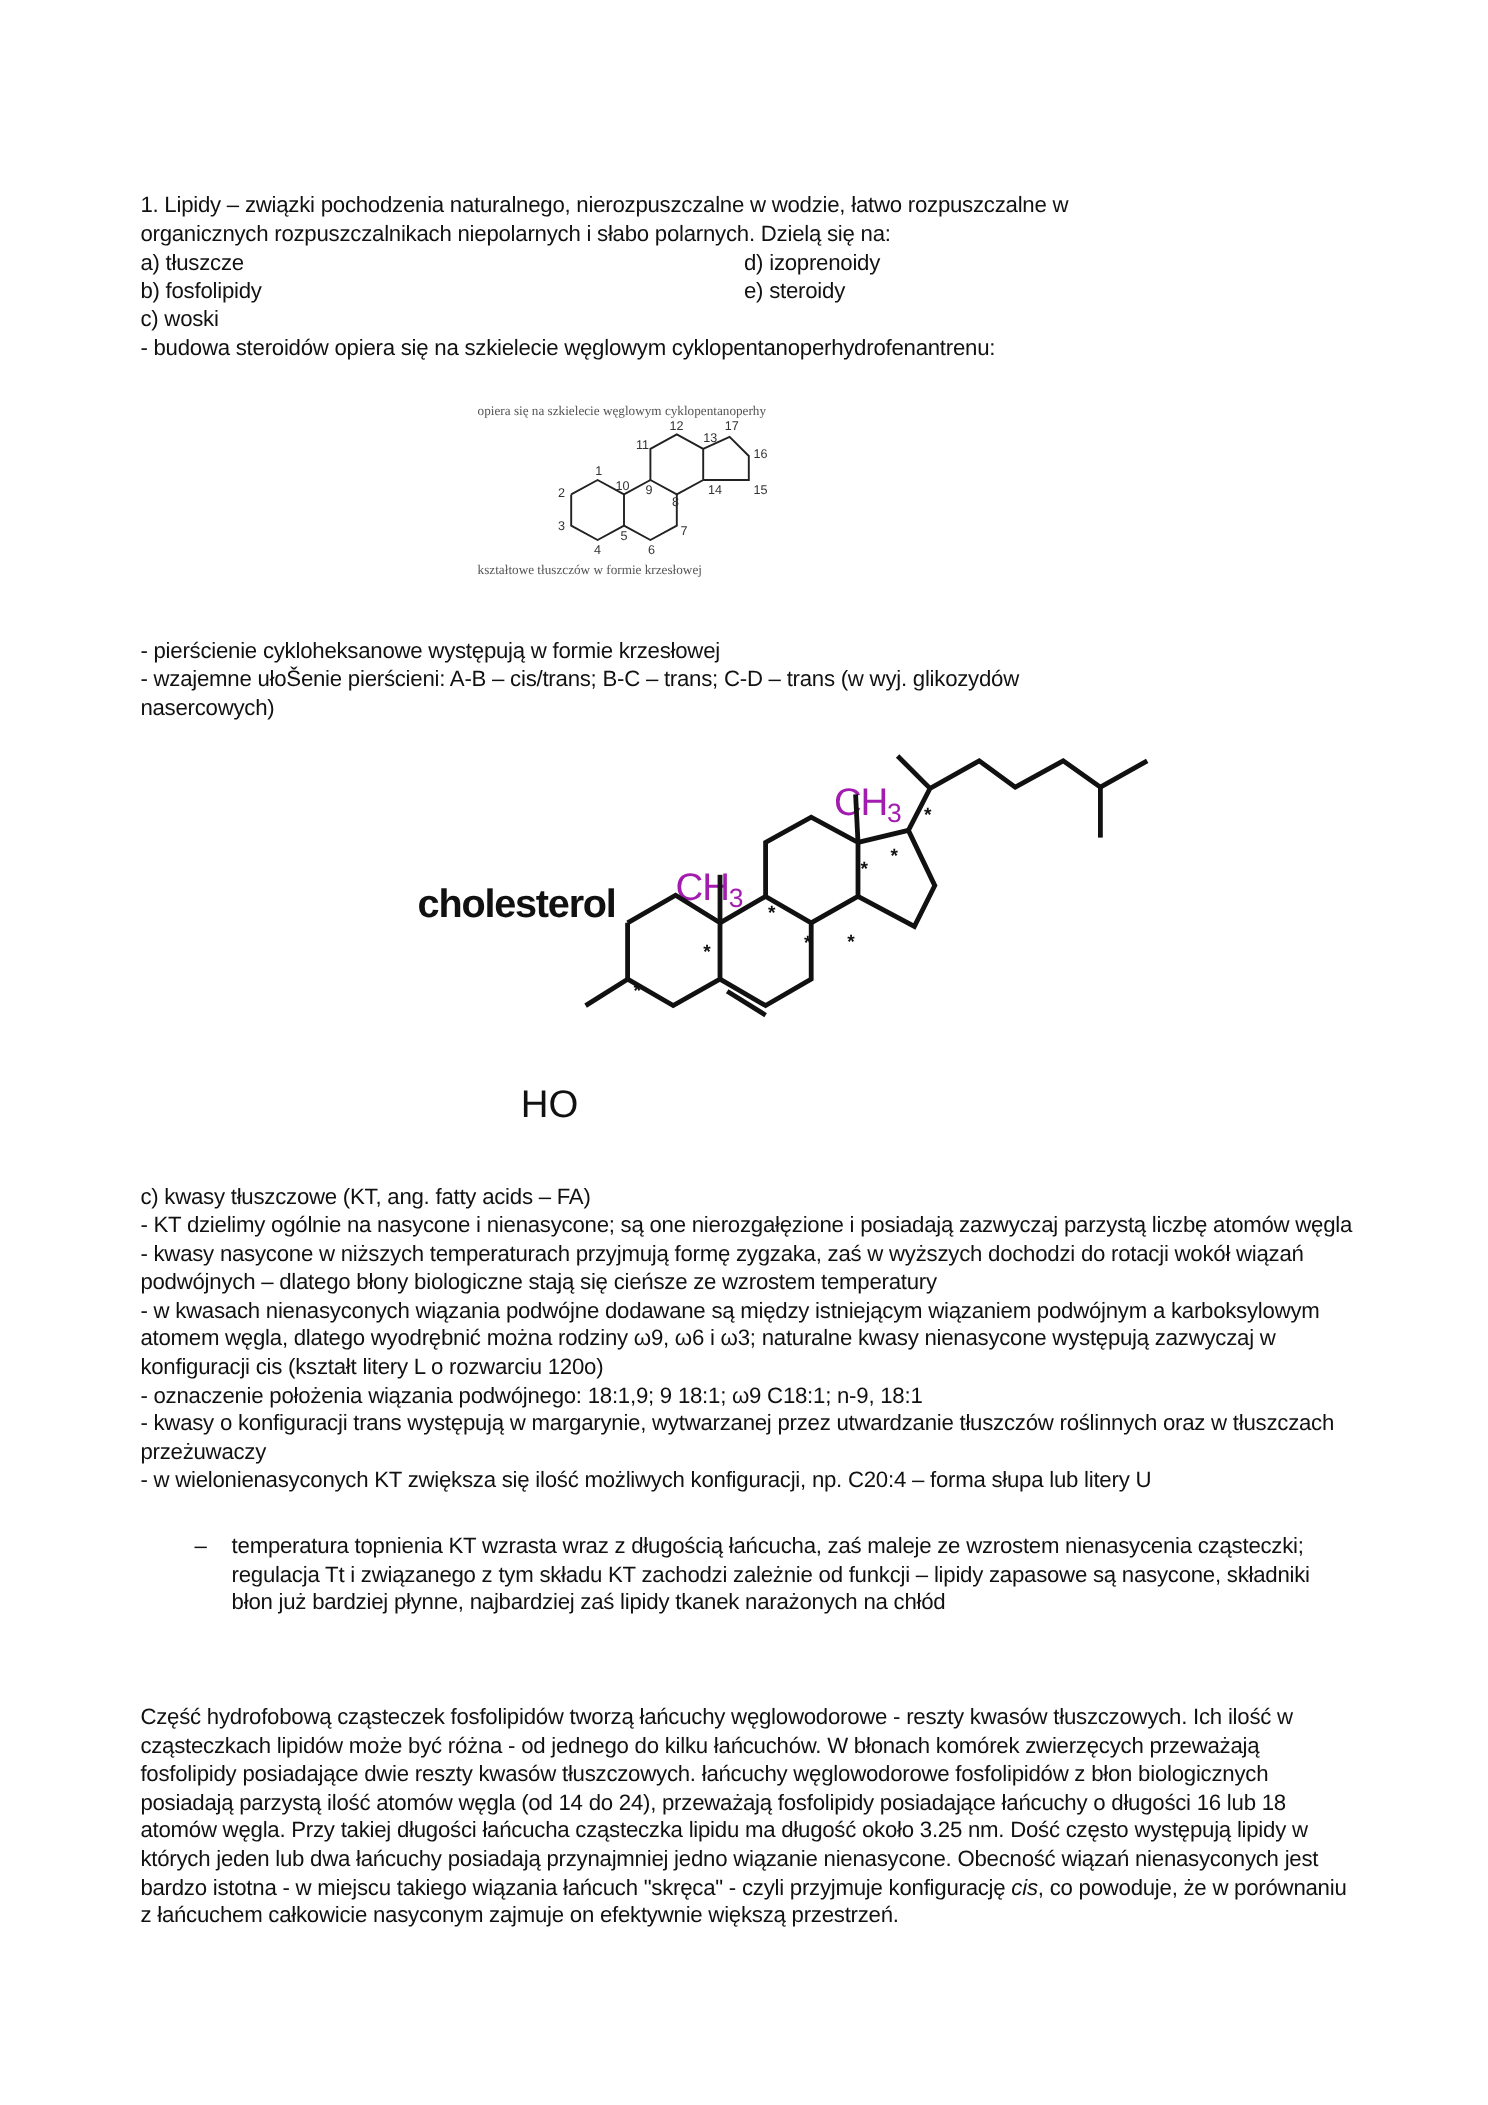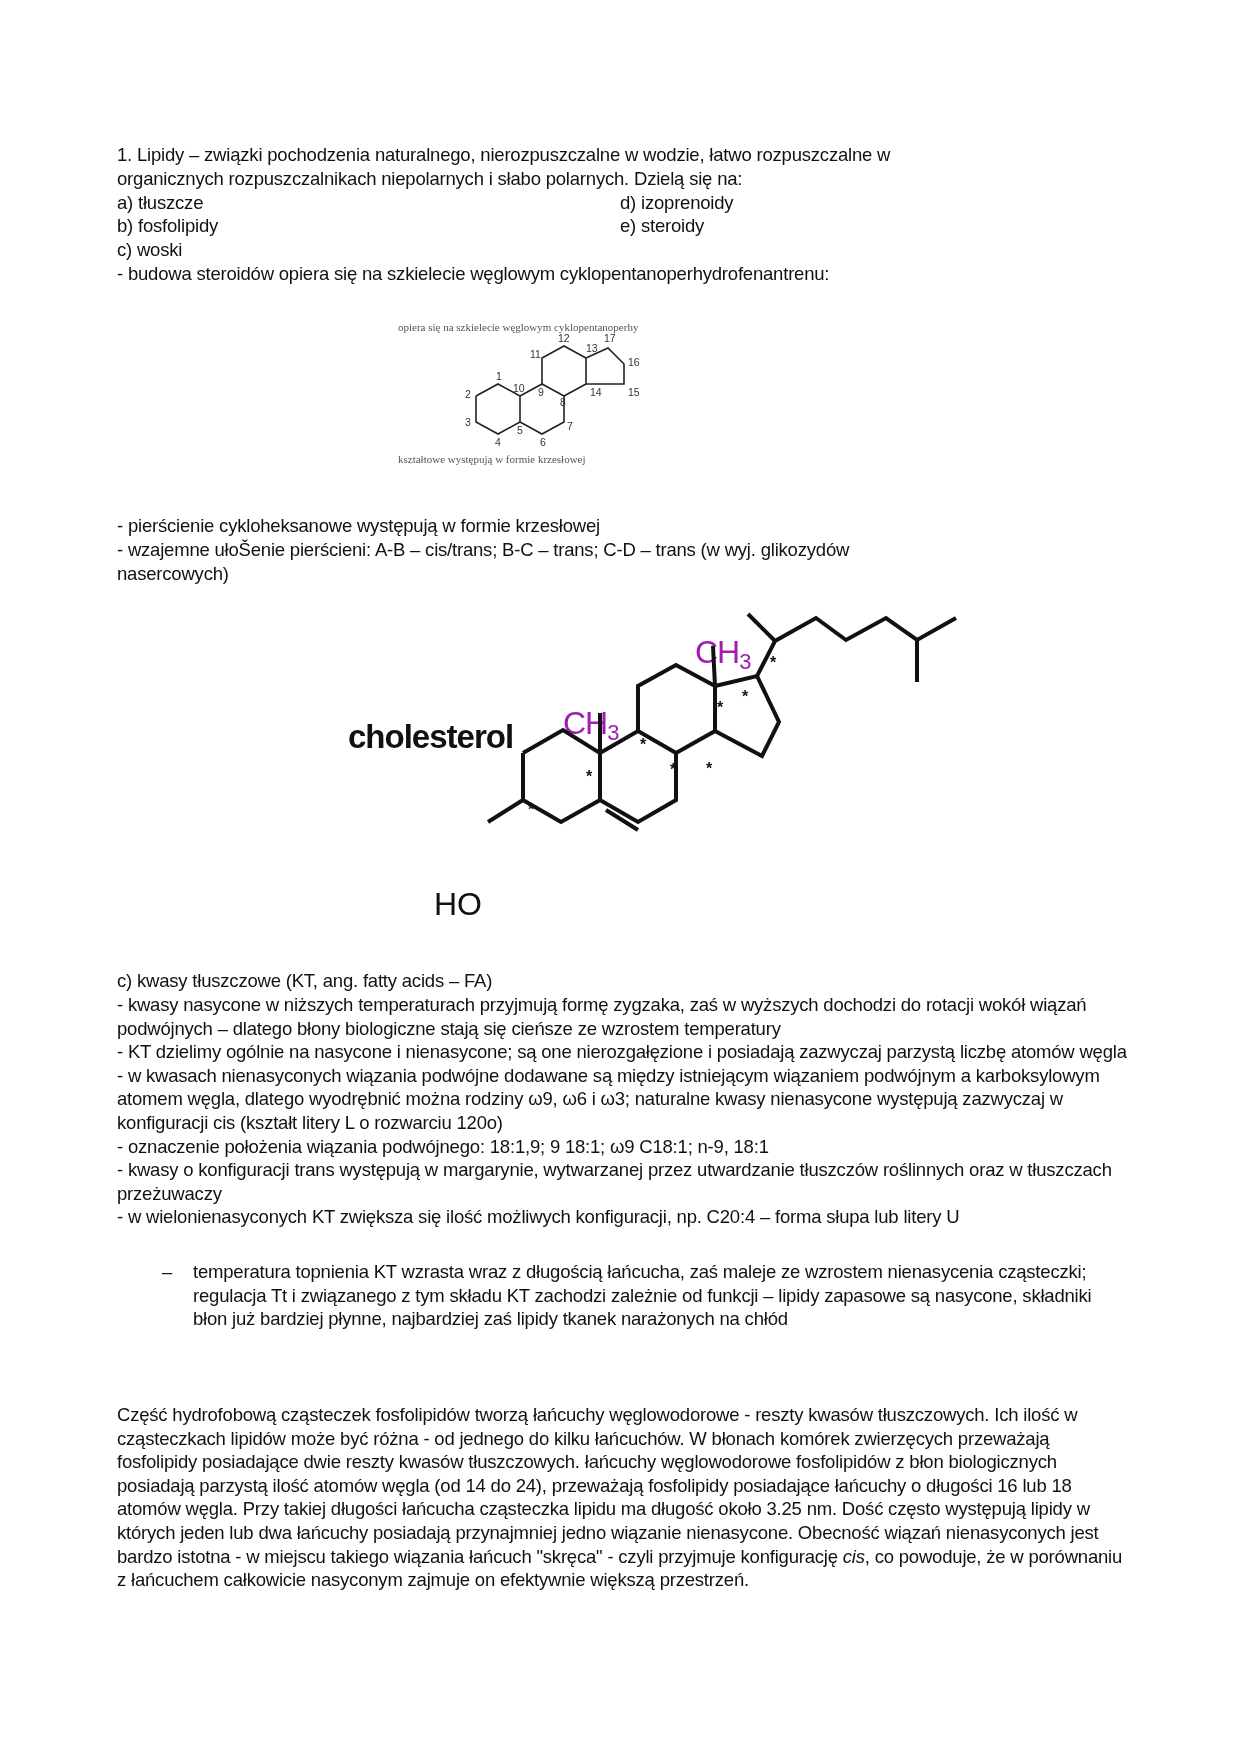--- a/index.html
+++ b/index.html
@@ -1,18 +1,18 @@
 <!DOCTYPE html>
 <html><head>
 <meta charset="utf-8">
 <style>
   html, body { margin: 0; padding: 0; background: #ffffff; }
   body { width: 1240px; height: 1754px; position: relative; overflow: hidden;
          font-family: "Liberation Sans", sans-serif; color: #111; }
-  .page { position: absolute; left: 0; top: 0; width: 1240px; height: 1594px; }
+  .page { position: absolute; left: 0; top: 16px; width: 1240px; height: 1594px; }
   .txt { position: absolute; font-size: 18.5px; line-height: 23.6px; white-space: nowrap; letter-spacing: -0.2px; }
   .block { position: absolute; left: 117px; width: 1010px; font-size: 18.5px; line-height: 23.6px; letter-spacing: -0.2px; }
   .block p { margin: 0; }
   .indent-item { position: absolute; left: 162px; width: 960px; font-size: 18.5px; line-height: 23.6px; letter-spacing: -0.2px; }
   .dash { position: absolute; left: 0; top: 0; }
   .indent-body { margin-left: 29px; }
   .fig { position: absolute; }
   .small-cap { position: absolute; font-family: "Liberation Serif", serif; font-size: 11px; color: #555; white-space: nowrap; }
   .num { font-family: "Liberation Sans", sans-serif; font-size: 10.5px; fill: #333; }
   .chol-label { position: absolute; font-family: "Liberation Sans", sans-serif; font-weight: bold; font-size: 33px; letter-spacing: -1px; color: #111; text-align: right; }
@@ -61,21 +61,21 @@
       <text x="53" y="62" class="num">10</text>
       <text x="70" y="28" class="num">11</text>
       <text x="98" y="12" class="num">12</text>
       <text x="126" y="22" class="num">13</text>
       <text x="130" y="66" class="num">14</text>
       <text x="168" y="66" class="num">15</text>
       <text x="168" y="36" class="num">16</text>
       <text x="144" y="12" class="num">17</text>
     </g>
   </svg>
-  <div class="small-cap" style="left:398px; top:453px;">kształtowe występują w formie krzesłowej</div>
+  <div class="small-cap" style="left:398px; top:453px;">kształtowe tłuszczów w formie krzesłowej</div>
 
   <div class="txt" style="left:117px; top:538px;">- wzajemne ułoŠenie pierścieni: A-B – cis/trans; B-C – trans; C-D – trans (w wyj. glikozydów</div>
   <div class="txt" style="left:117px; top:514px;">- pierścienie cykloheksanowe występują w formie krzesłowej</div>
   <div class="txt" style="left:117px; top:562px;">nasercowych)</div>
 
   <div class="chol-label" style="left:348px; top:718px;">cholesterol</div>
   <div class="ch3" style="left:563px; top:705px;"><span>CH</span><sub>3</sub></div>
   <div class="ch3" style="left:695px; top:634px;"><span>CH</span><sub>3</sub></div>
   <div class="ho" style="left:434px; top:838px;margin-top:48px;">HO</div>
 
@@ -109,22 +109,22 @@
       <text x="190" y="165">*</text>
       <text x="226" y="164">*</text>
       <text x="237" y="103">*</text>
       <text x="262" y="92">*</text>
       <text x="290" y="58">*</text>
     </g>
   </svg>
 
   <div class="txt" style="left:117px; top:969px;">c) kwasy tłuszczowe (KT, ang. fatty acids – FA)</div>
   <div class="block" style="top:993px;">
+    <p>- KT dzielimy ogólnie na nasycone i nienasycone; są one nierozgałęzione i posiadają zazwyczaj parzystą liczbę atomów węgla</p>
     <p>- kwasy nasycone w niższych temperaturach przyjmują formę zygzaka, zaś w wyższych dochodzi do rotacji wokół wiązań podwójnych – dlatego błony biologiczne stają się cieńsze ze wzrostem temperatury</p>
-    <p>- KT dzielimy ogólnie na nasycone i nienasycone; są one nierozgałęzione i posiadają zazwyczaj parzystą liczbę atomów węgla</p>
     <p>- w kwasach nienasyconych wiązania podwójne dodawane są między istniejącym wiązaniem podwójnym a karboksylowym atomem węgla, dlatego wyodrębnić można rodziny ω9, ω6 i ω3; naturalne kwasy nienasycone występują zazwyczaj w konfiguracji cis (kształt litery L o rozwarciu 120o)</p>
     <p>- oznaczenie położenia wiązania podwójnego: 18:1,9; 9 18:1; ω9 C18:1; n-9, 18:1</p>
     <p>- kwasy o konfiguracji trans występują w margarynie, wytwarzanej przez utwardzanie tłuszczów roślinnych oraz w tłuszczach przeżuwaczy</p>
     <p>- w wielonienasyconych KT zwiększa się ilość możliwych konfiguracji, np. C20:4 – forma słupa lub litery U</p>
   </div>
 
   <div class="indent-item" style="top:1260px;">
     <span class="dash">–</span>
     <div class="indent-body" style="margin-left:31px;">temperatura topnienia KT wzrasta wraz z długością łańcucha, zaś maleje ze wzrostem nienasycenia cząsteczki; regulacja Tt i związanego z tym składu KT zachodzi zależnie od funkcji – lipidy zapasowe są nasycone, składniki błon już bardziej płynne, najbardziej zaś lipidy tkanek narażonych na chłód</div>
   </div>

